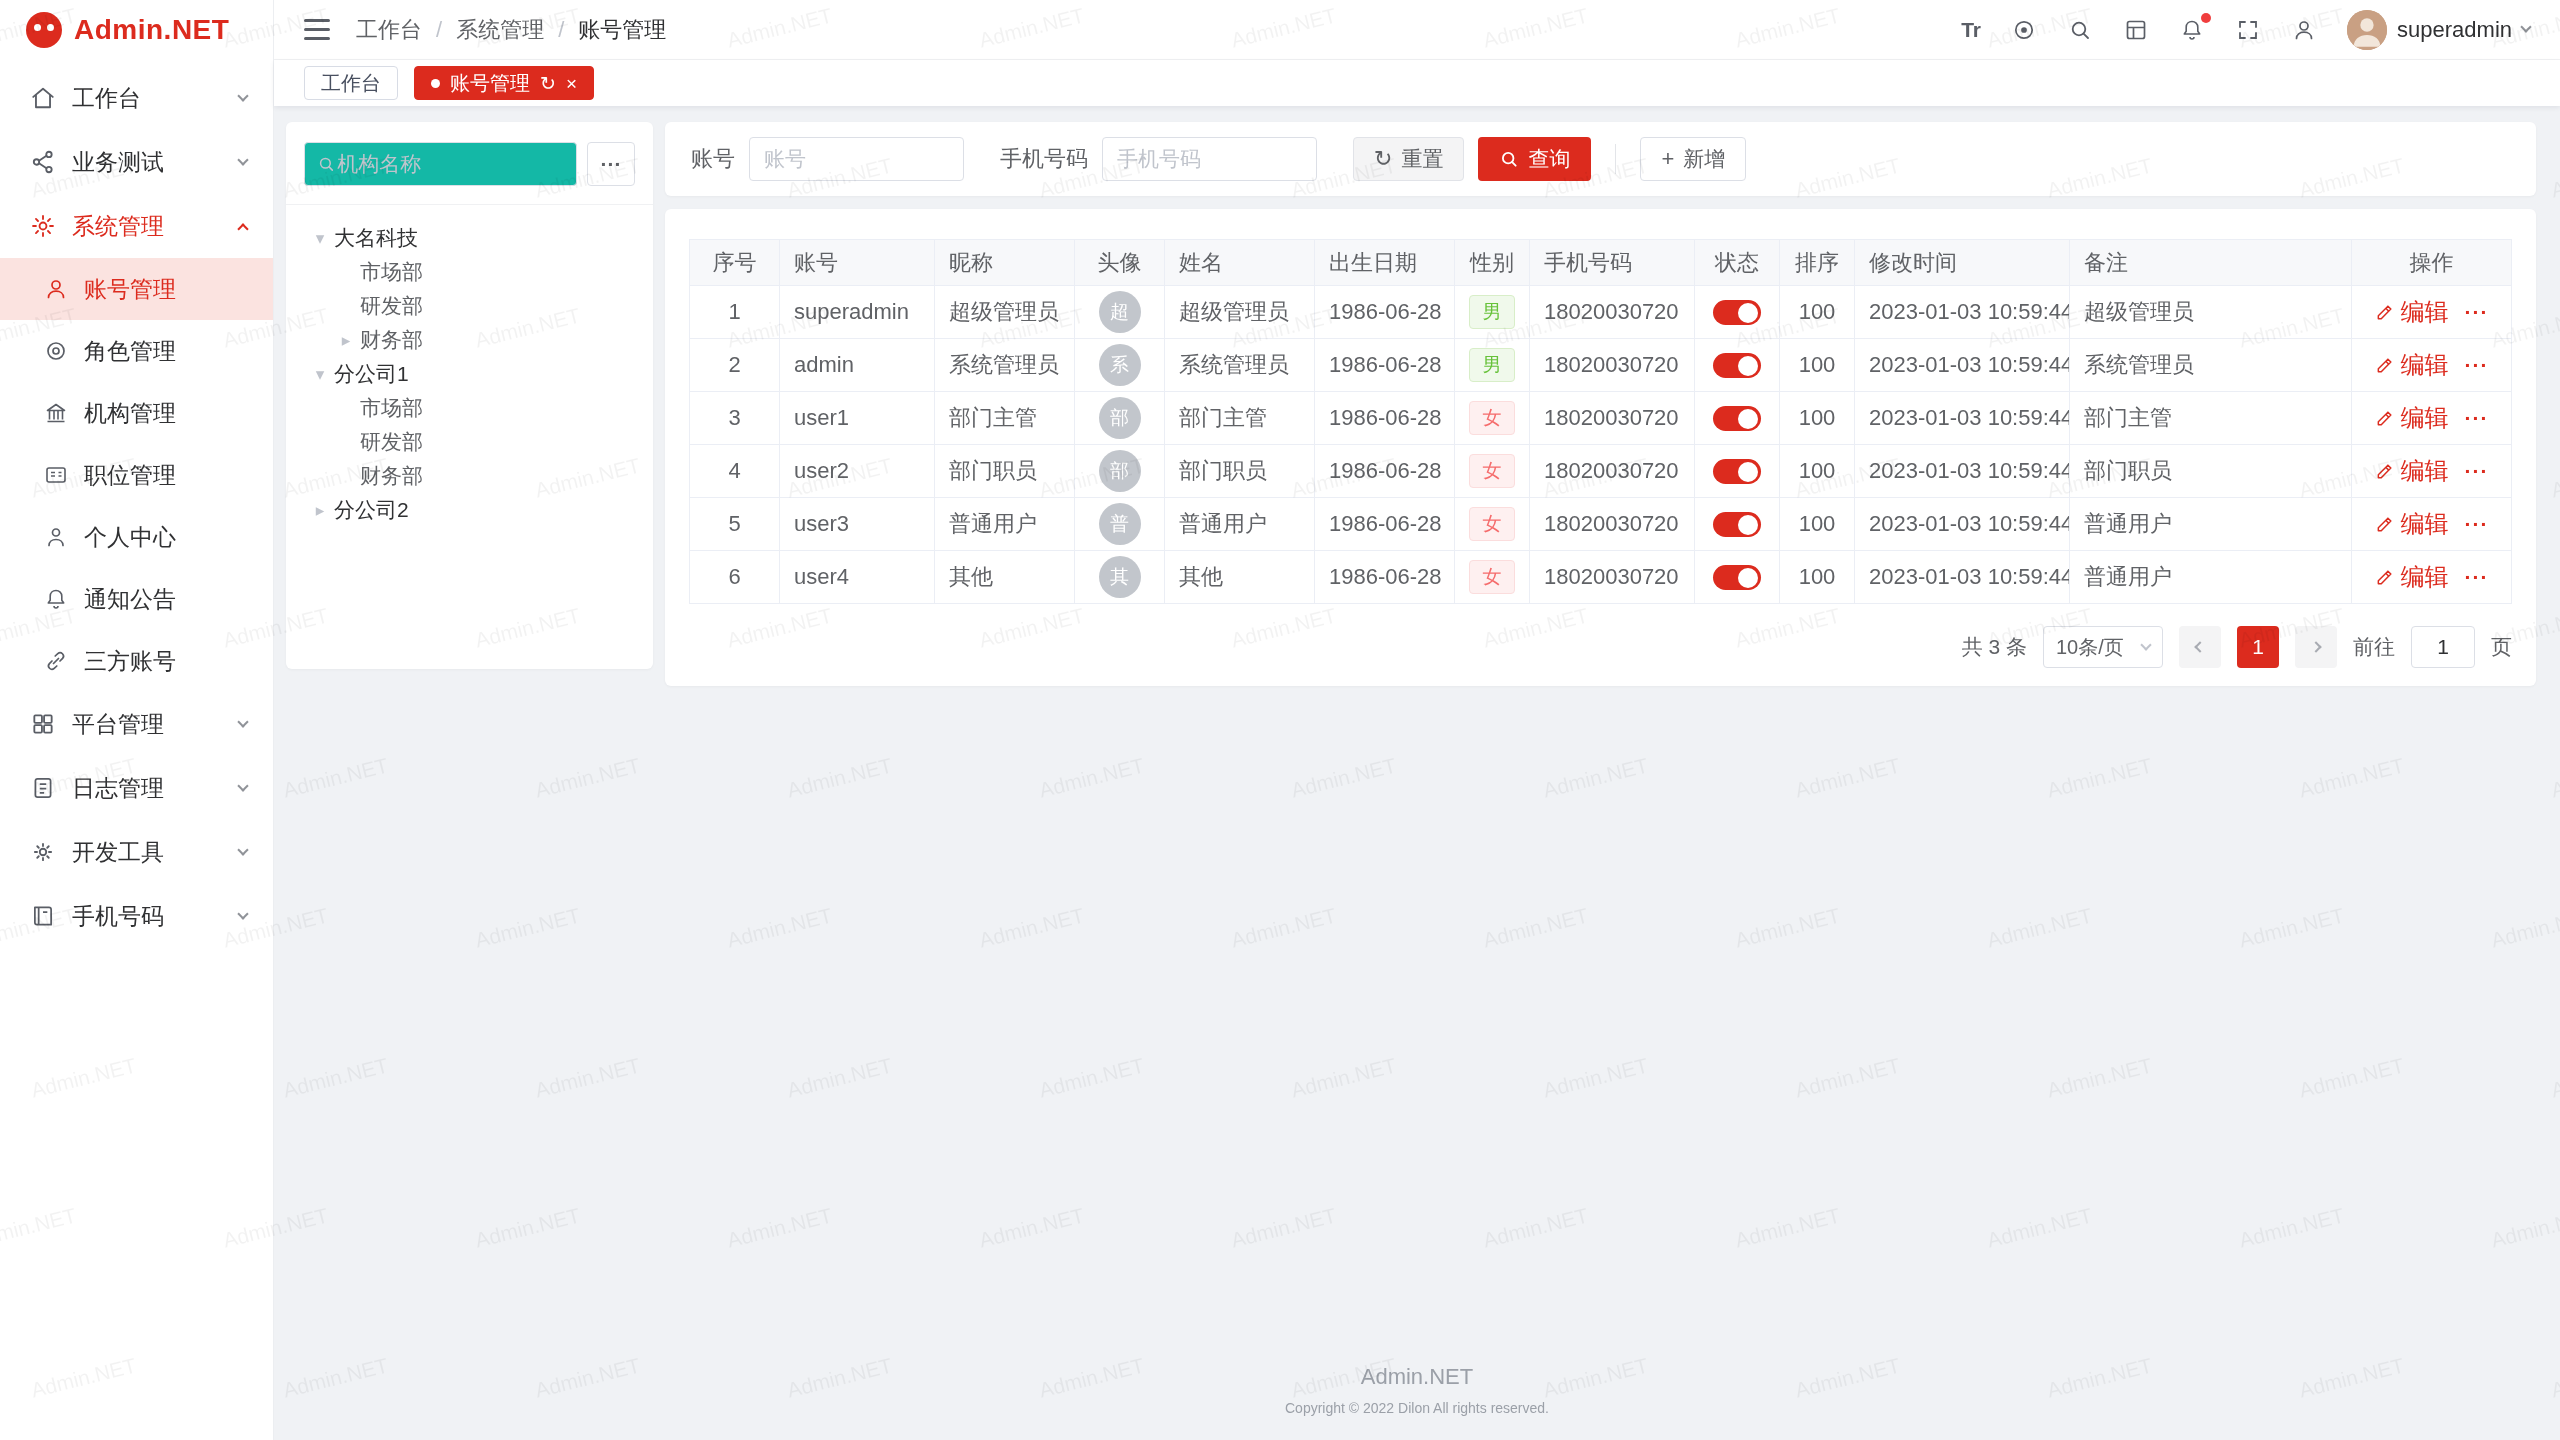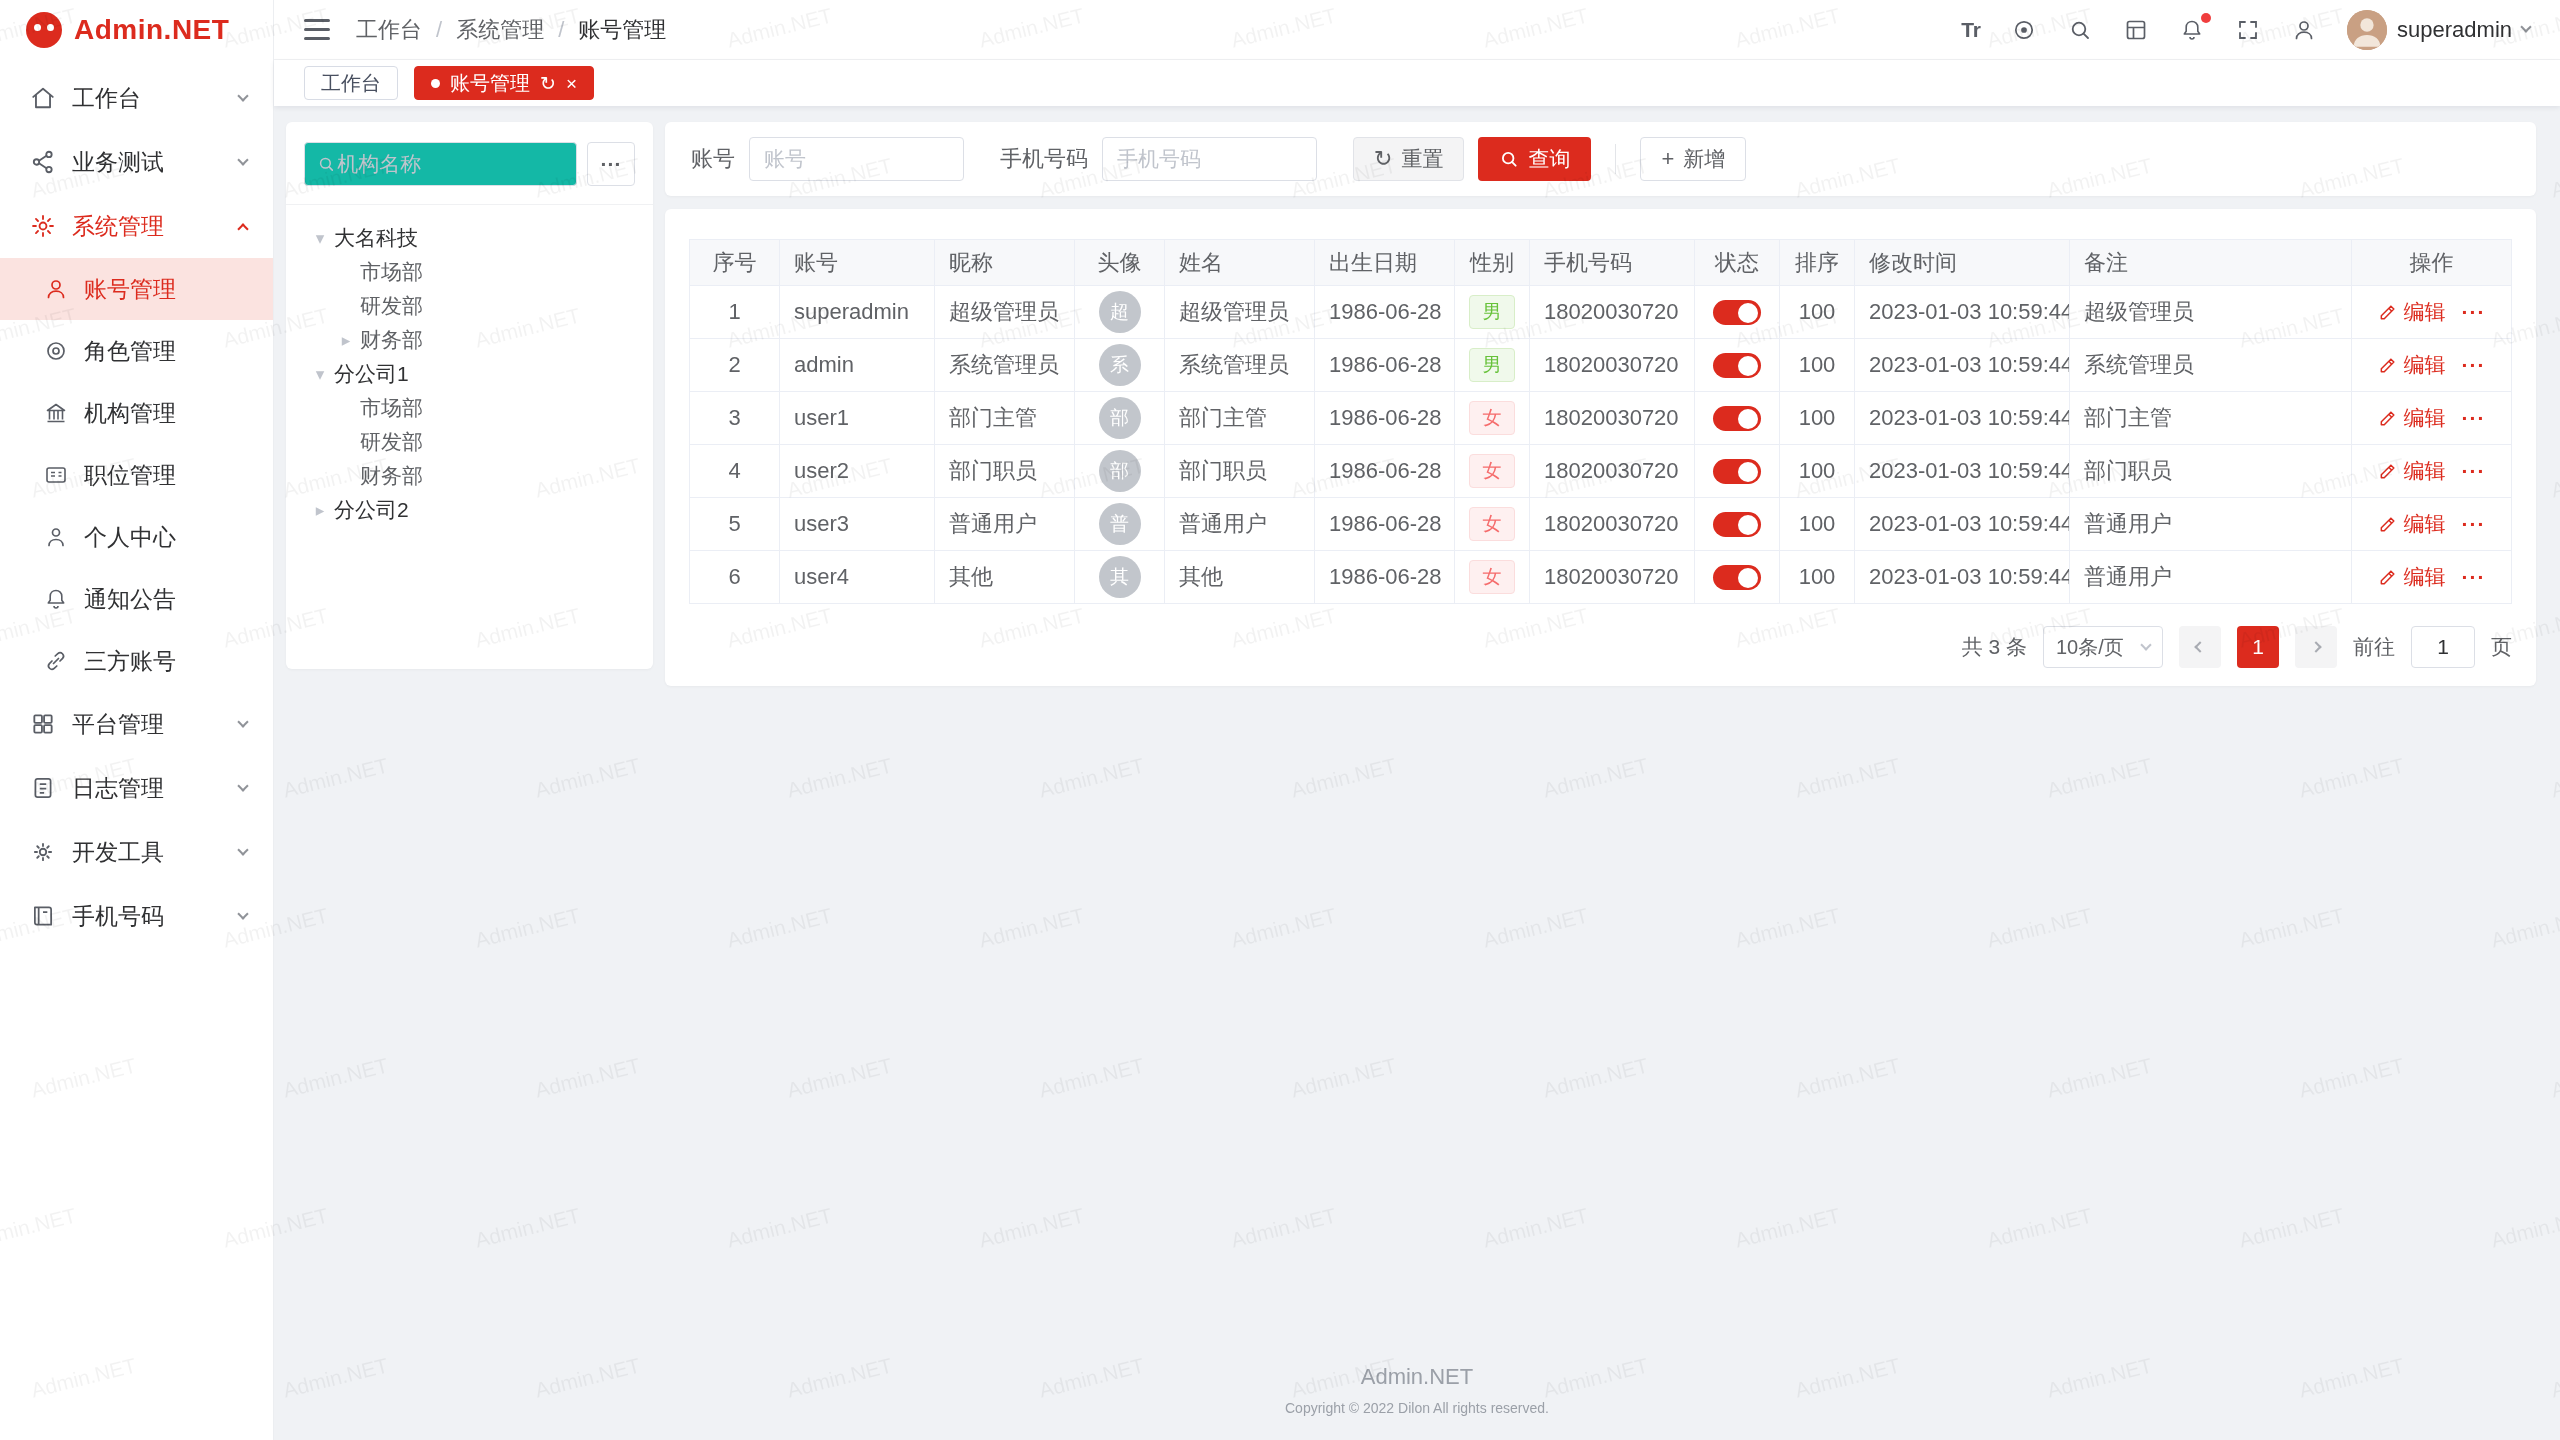--- a/index.html
+++ b/index.html
@@ -102,21 +102,21 @@
   .data th{background:#f7f8fa;color:var(--text2);font-weight:400;font-size:22px;height:46px;padding:0 14px;text-align:left;border:1px solid var(--tborder);white-space:nowrap;}
   .data td{font-size:22px;color:var(--text2);height:53px;padding:0 14px;border:1px solid var(--tborder);text-align:left;white-space:nowrap;overflow:hidden;}
   .ta-c{text-align:center !important;}
   .avatar{width:42px;height:42px;border-radius:50%;background:#c2c6cc;color:#fff;display:inline-flex;align-items:center;justify-content:center;font-size:19px;vertical-align:middle;}
   .tag{display:inline-block;min-width:46px;text-align:center;padding:4px 10px;border-radius:4px;font-size:19px;line-height:1.25;border:1px solid;}
   .tag.male{color:#67c23a;background:#f0f9eb;border-color:#d8eec8;}
   .tag.female{color:#f56c6c;background:#fef0f0;border-color:#fbdddd;}
   .switch{width:48px;height:25px;border-radius:13px;background:var(--primary);display:inline-block;position:relative;cursor:pointer;vertical-align:middle;}
   .knob{position:absolute;top:2.5px;right:3px;width:20px;height:20px;border-radius:50%;background:#fff;}
   .ops{display:flex;align-items:center;justify-content:center;gap:16px;color:var(--primary);}
-  .edit-link{display:inline-flex;align-items:center;gap:6px;color:var(--primary);cursor:pointer;font-size:21px;}
+  .edit-link{display:inline-flex;align-items:center;gap:6px;color:var(--primary);cursor:pointer;font-size:24px;}
   .more-dots{cursor:pointer;font-weight:bold;font-size:21px;letter-spacing:1px;color:var(--primary);}
 
   .pagination{display:flex;align-items:center;justify-content:flex-end;gap:16px;margin-top:22px;font-size:21px;color:var(--text2);}
   .pg-size{height:42px;min-width:120px;border:1px solid var(--border);border-radius:4px;display:inline-flex;align-items:center;justify-content:space-between;padding:0 12px;gap:10px;color:var(--text2);cursor:pointer;font-size:20px;background:#fff;}
   .pg-size .chev{color:#c0c4cc;}
   .pg-btn{width:42px;height:42px;border:none;background:#f4f4f5;border-radius:4px;display:inline-flex;align-items:center;justify-content:center;color:#a8abb2;cursor:pointer;}
   .pg-page{min-width:42px;height:42px;border:none;border-radius:4px;background:var(--primary);color:#fff;font-size:21px;cursor:pointer;font-family:inherit;}
   .pg-goto{width:64px;height:42px;border:1px solid var(--border);border-radius:4px;text-align:center;font-size:21px;color:var(--text);outline:none;font-family:inherit;}
 
   .footer{margin-top:auto;padding-bottom:24px;text-align:center;}

